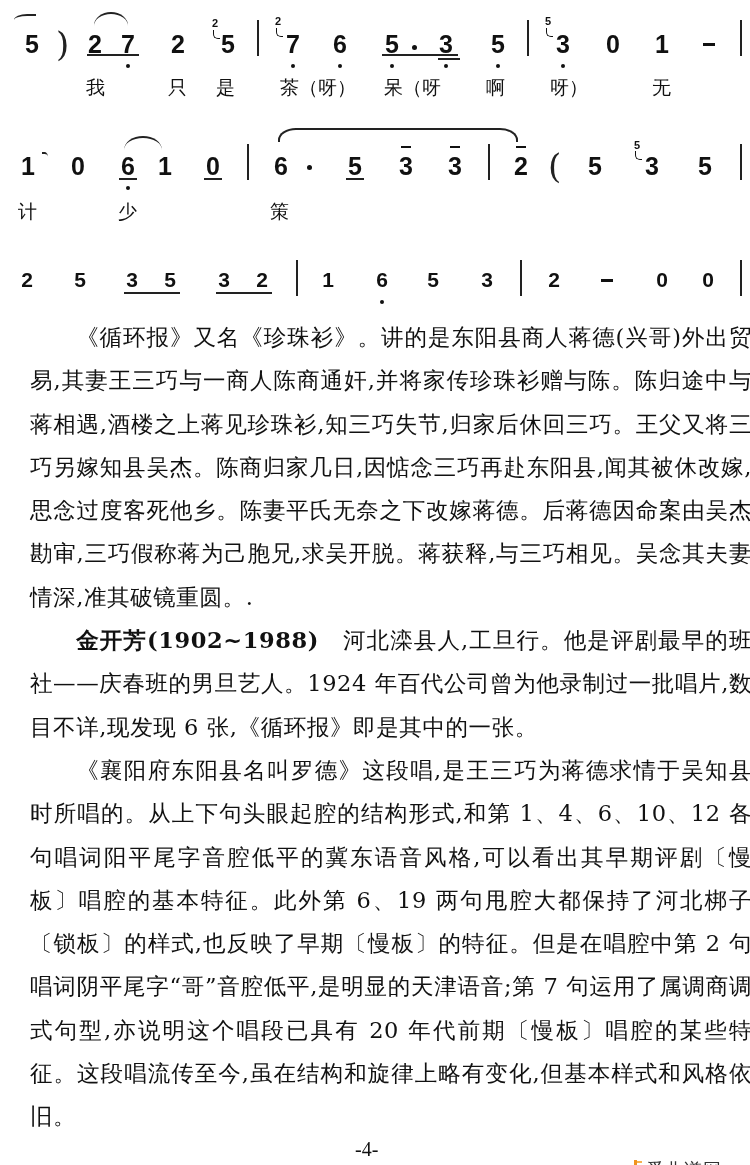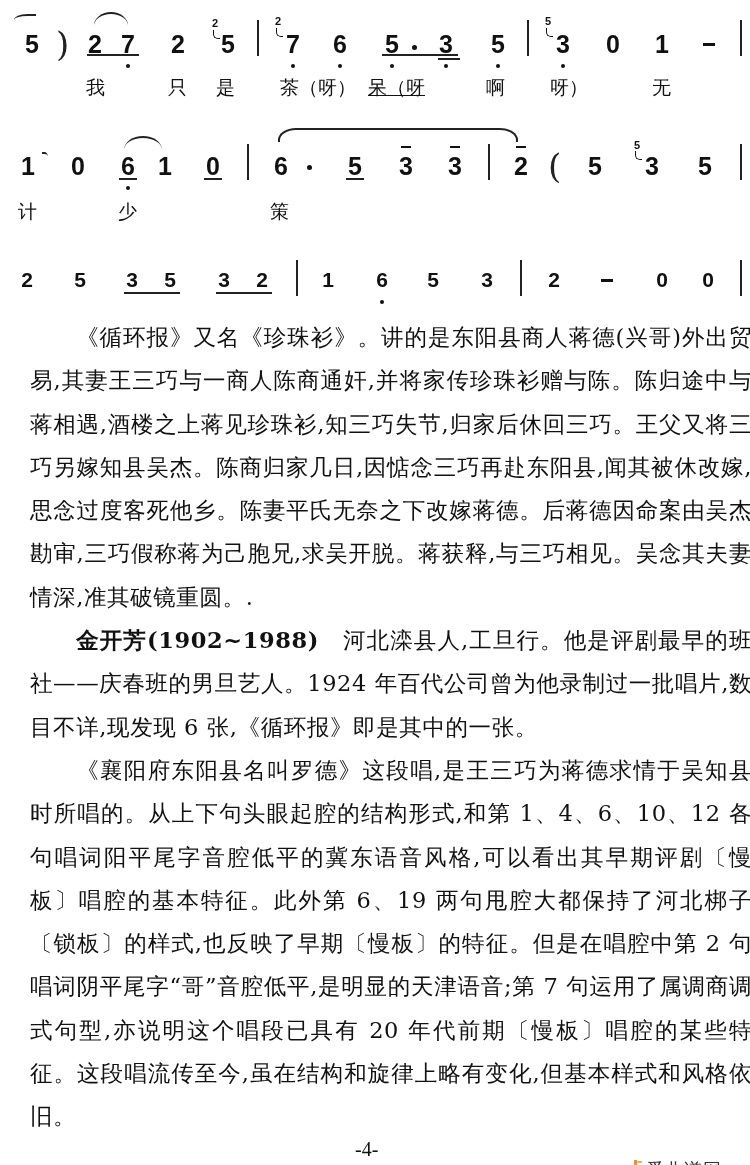--- a/index.html
+++ b/index.html
@@ -66,21 +66,21 @@
   <span class="n dot-below" style="left:553px;top:30px;">3</span>
   <span class="n" style="left:603px;top:30px;">0</span>
   <span class="n" style="left:652px;top:30px;">1</span>
   <div class="dash" style="left:703px;top:43px;"></div>
   <div class="barline" style="left:740px;top:20px;height:36px;"></div>
 
   <span class="lyric" style="left:86px;top:76px;">我</span>
   <span class="lyric" style="left:168px;top:76px;">只</span>
   <span class="lyric" style="left:216px;top:76px;">是</span>
   <span class="lyric" style="left:280px;top:76px;">茶（呀）</span>
-  <span class="lyric" style="left:368px;top:76px;text-decoration:underline;">呆（呀</span>
+  <span class="lyric" style="left:384px;top:76px;">呆（呀</span>
   <span class="lyric" style="left:486px;top:76px;">啊</span>
   <span class="lyric" style="left:550px;top:76px;">呀）</span>
   <span class="lyric" style="left:652px;top:76px;">无</span>
 </div>
 
 <div class="score" style="top:110px;height:120px;">
   <span class="n" style="left:18px;top:42px;">1</span>
   <div class="slur" style="left:42px;top:42px;width:6px;height:6px;border-radius:0 60% 0 0;"></div>
   <span class="n" style="left:68px;top:42px;">0</span>
   <div class="slur" style="left:124px;top:26px;width:38px;height:12px;"></div>

